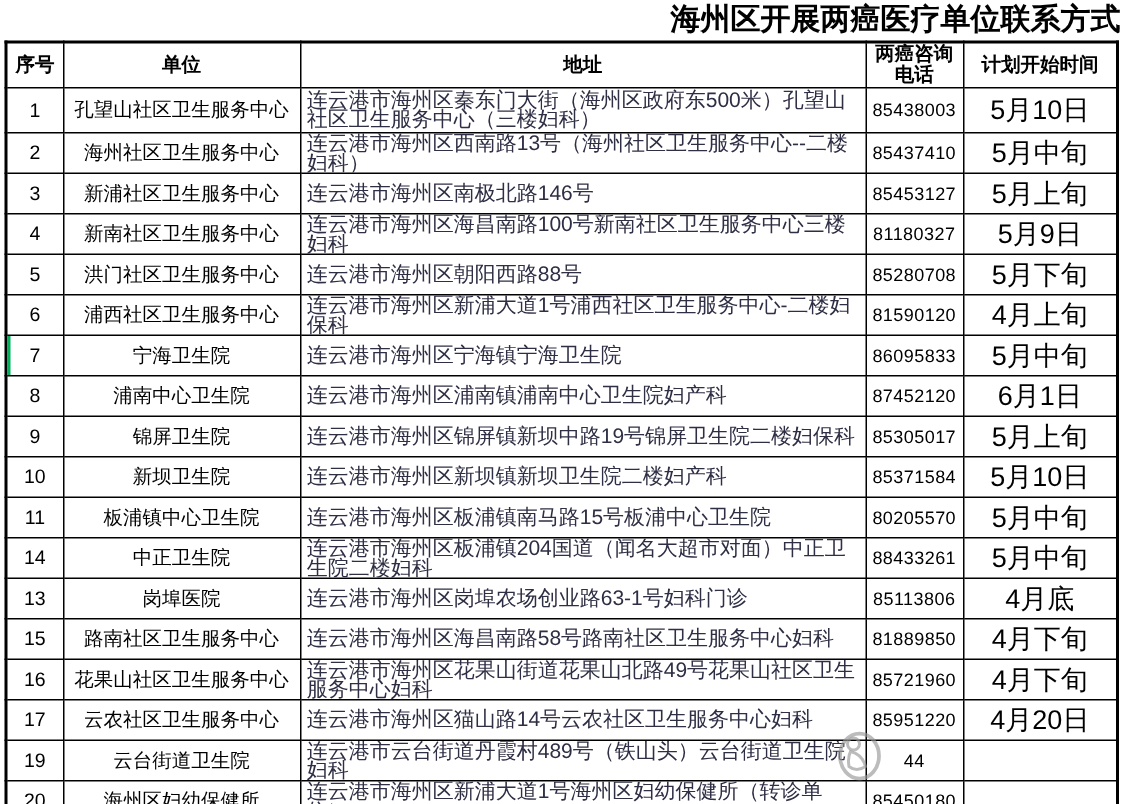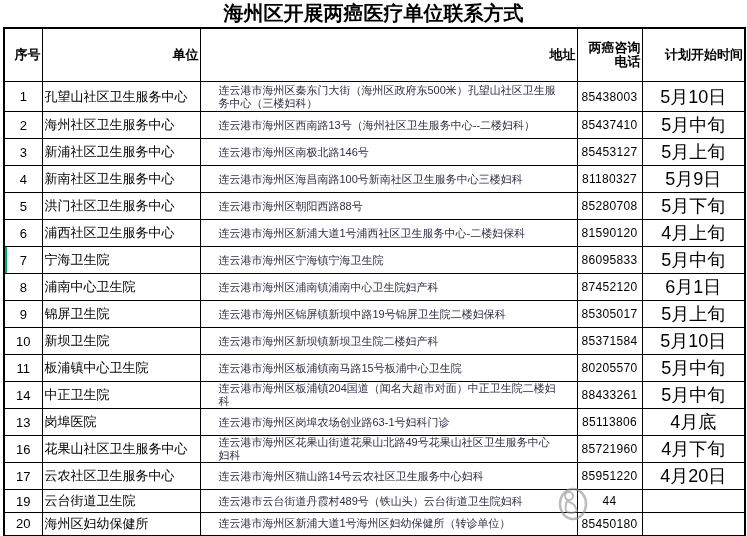--- a/index.html
+++ b/index.html
@@ -2,41 +2,41 @@
 <html style="--marker-green: #00b05c;"><head>
 <meta charset="utf-8">
 <style>
   html, body { margin: 0; padding: 0; background: #ffffff; }
   body {
     width: 747px; height: 536px; position: relative; overflow: hidden;
     font-family: "Liberation Sans", "DejaVu Sans", sans-serif;
     color: #000;
   }
   .title {
-    text-align: center; font-size: 20px; font-weight: bold;
+    text-align: right; font-size: 20px; font-weight: bold;
     padding: 2px 0 3px 0; height: 22px; line-height: 22px; color: #000;
   }
   table.contact {
     border-collapse: collapse; table-layout: fixed;
     width: 741px; margin: 0 3px; background: #fff;
     border: 2px solid #000;
   }
   col.c-no    { width: 38px; }
   col.c-unit  { width: 158px; }
   col.c-addr  { width: 377px; }
   col.c-phone { width: 65px; }
   col.c-start { width: 103px; }
   th, td { border: 1px solid #000; overflow: hidden; }
   thead tr { height: 30px; }
-  th { font-size: 13px; font-weight: bold; line-height: 14px; padding: 12px 1px; text-align: right; }
+  th { font-size: 13px; font-weight: bold; line-height: 14px; padding: 0 1px; text-align: center; }
   tbody tr { height: 23px; }
   tbody tr.tall { height: 30px; }
   td.no    { text-align: center; font-size: 13px; }
-  td.unit  { font-size: 13px; padding: 0 2px; white-space: nowrap; }
-  td.addr  { text-align: left; font-size: 11px; line-height: 13px; padding: 0 18px; color: #2e2e44; }
+  td.unit  { text-align: center; font-size: 13px; padding: 0 2px; white-space: nowrap; }
+  td.addr  { text-align: left; font-size: 14px; line-height: 13px; padding: 0 4px; color: #2e2e44; }
   td.phone { text-align: center; font-size: 12px; letter-spacing: 0.3px; }
   td.start { text-align: center; font-size: 18px; }
   td.no { position: relative; }
   td.no.marked::before {
     content: ""; position: absolute; left: -3px; top: -1px; bottom: -1px;
     width: 5px; background: var(--marker-green, #00b05c);
   }
   .watermark {
     position: absolute; left: 556px; top: 487px;
     display: flex; align-items: center; gap: 2px;
@@ -160,20 +160,27 @@
           <td class="start">5月中旬</td>
         </tr>
         <tr>
           <td class="no">13</td>
           <td class="unit">岗埠医院</td>
           <td class="addr">连云港市海州区岗埠农场创业路63-1号妇科门诊</td>
           <td class="phone">85113806</td>
           <td class="start">4月底</td>
         </tr>
         <tr>
+          <td class="no">15</td>
+          <td class="unit">路南社区卫生服务中心</td>
+          <td class="addr">连云港市海州区海昌南路58号路南社区卫生服务中心妇科</td>
+          <td class="phone">81889850</td>
+          <td class="start">4月下旬</td>
+        </tr>
+        <tr>
           <td class="no">16</td>
           <td class="unit">花果山社区卫生服务中心</td>
           <td class="addr">连云港市海州区花果山街道花果山北路49号花果山社区卫生服务中心妇科</td>
           <td class="phone">85721960</td>
           <td class="start">4月下旬</td>
         </tr>
         <tr>
           <td class="no">17</td>
           <td class="unit">云农社区卫生服务中心</td>
           <td class="addr">连云港市海州区猫山路14号云农社区卫生服务中心妇科</td>

